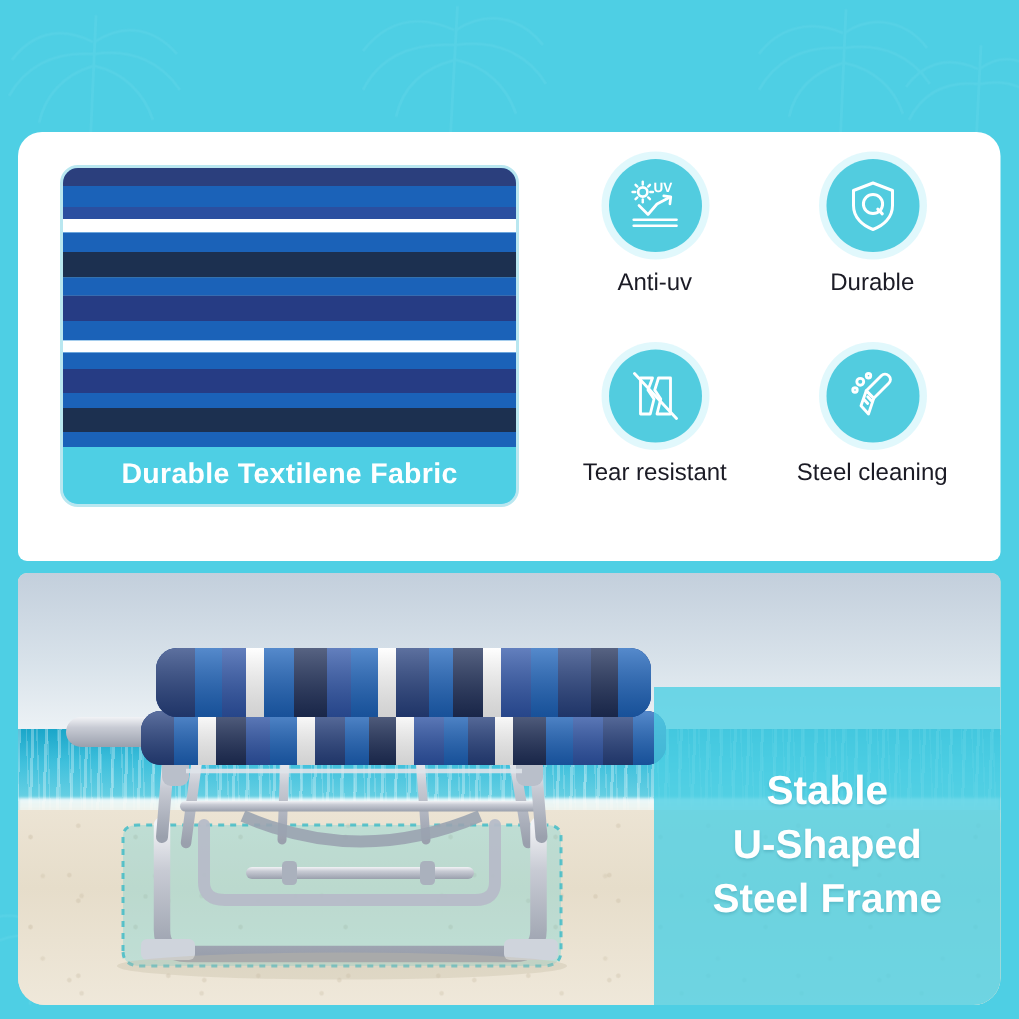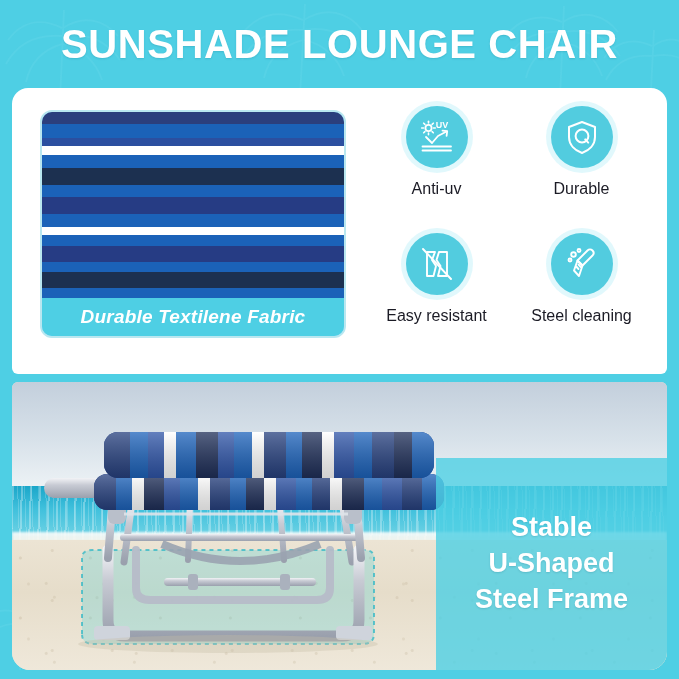--- a/index.html
+++ b/index.html
@@ -48,21 +48,20 @@
 
   
   #fabric-panel {
     position: absolute;
     left: 28px; top: 22px;
     width: 306px; height: 228px;
     border-radius: 12px;
     border: 2px solid #b9e7f0;
     overflow: hidden;
     background: #7dd3fc;
-    font-style: italic;
   }
   #fabric-stripes {
     position: absolute; left: 0; right: 0; top: 0;
     height: 190px;
   }
   .stripe { width: 100%; }
   #fabric-caption {
     position: absolute; left: 0; right: 0; bottom: 0;
     height: 38px;
     background: #4ecfe4;
@@ -210,23 +209,20 @@
       </g>
       <g transform="translate(20,600)">
         <path d="M0,70 L4,0"></path>
         <path d="M2,14 C-18,6 -32,12 -42,26"></path>
         <path d="M3,14 C18,4 32,10 42,22"></path>
         <path d="M2,24 C-20,22 -32,32 -40,46"></path>
       </g>
     </g>
   </svg>
 
-  <div id="title-bar">
-    <div id="page-title">SUNSHADE LOUNGE CHAIR</div>
-  </div>
 
   <div id="features-card">
 
     <div id="fabric-panel">
       <div id="fabric-stripes">
           <div class="stripe" style="height: 6.31579%; background: rgb(43, 63, 125);"></div>
           <div class="stripe" style="height: 7.36842%; background: rgb(27, 98, 184);"></div>
           <div class="stripe" style="height: 4.21053%; background: rgb(43, 79, 160);"></div>
           <div class="stripe" style="height: 4.73684%; background: rgb(255, 255, 255);"></div>
           <div class="stripe" style="height: 6.84211%; background: rgb(27, 98, 184);"></div>
@@ -284,21 +280,21 @@
       </div>
 
       <div class="feature">
         <div class="feature-icon">
           <svg width="38" height="38" viewBox="0 0 38 38" fill="none" stroke="#ffffff" stroke-width="1.9" stroke-linecap="round" stroke-linejoin="round">
             <path d="M9 7 H17 L14 15 L18 21 L15.5 31 H9 Z"></path>
             <path d="M21 7 H29 V31 H20 L22.5 21 L18.5 15 Z"></path>
             <path d="M5 4 L33 34"></path>
           </svg>
         </div>
-        <div class="feature-label">Easy resistant</div>
+        <div class="feature-label">Tear resistant</div>
       </div>
 
       <div class="feature">
         <div class="feature-icon">
           <svg width="38" height="38" viewBox="0 0 38 38" fill="none" stroke="#ffffff" stroke-width="1.9" stroke-linecap="round" stroke-linejoin="round">
             <circle cx="10.5" cy="9.5" r="2.3"></circle>
             <circle cx="16" cy="5.5" r="1.5"></circle>
             <circle cx="7" cy="15" r="1.5"></circle>
             <path d="M29.5 5.5 C31 7 31 9 29.5 10.5 L19.5 20.5 L14.5 15.5 L24.5 5.5 C26 4 28 4 29.5 5.5 Z"></path>
             <path d="M14.5 15.5 L19.5 20.5 L16 31 L11 25.5 Z"></path>

